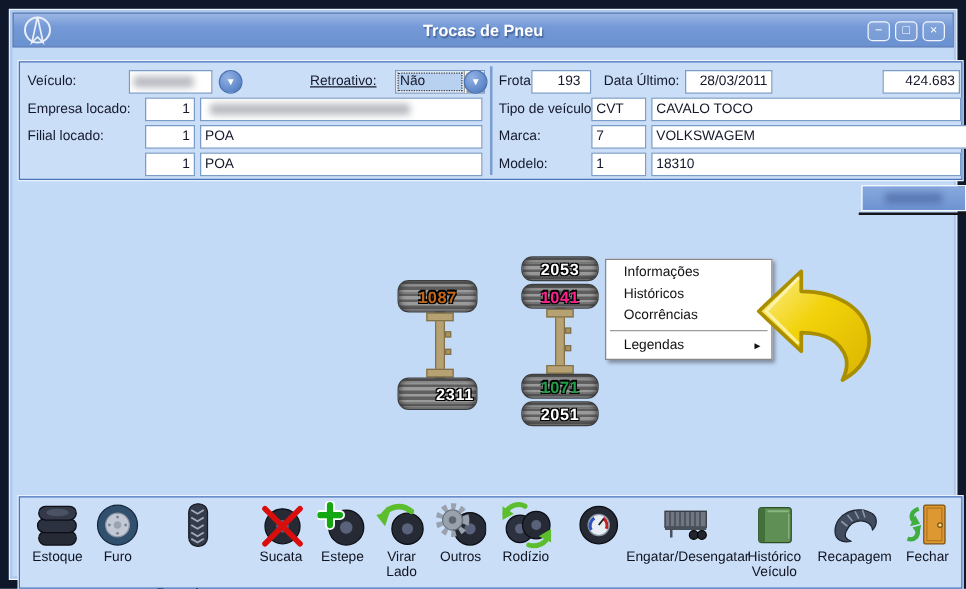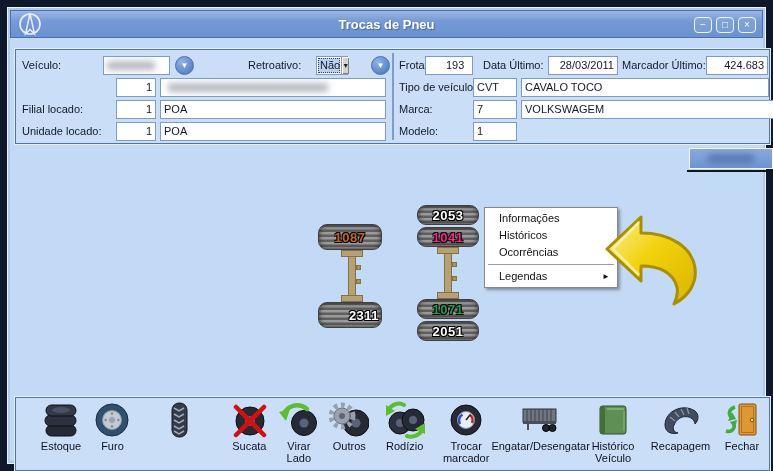--- a/index.html
+++ b/index.html
@@ -97,54 +97,54 @@
   </div>
 
   <div class="panel form-panel">
     <div class="form-divider"></div>
 
     <div class="flabel" style="left:6px; top:6px;">Veículo:</div>
     <div class="finput" style="left:87px; top:6px; width:67px;">
       <div class="blur-smudge" style="width:48px;"></div>
     </div>
     <div class="circle-btn" style="left:159px; top:6px;">▼</div>
-    <div class="flabel" style="left:232px; top:6px; ">Retroativo:</div>
-    <div class="dropdown" style="left:300px; top:6px; width:32px;">
+    <div class="flabel" style="left:232px; top:6px; text-decoration:underline;">Retroativo:</div>
+    <div class="dropdown" style="left:300px; top:6px; width:72px;">
       <div class="dd-value">Não</div>
       <div class="dd-btn">▼</div>
     </div>
     <div class="circle-btn" style="left:355px; top:6px;">▼</div>
 
     <div class="flabel" style="left:383px; top:6px;">Frota:</div>
     <div class="finput" style="left:409px; top:6px; width:48px;padding-left:20px;">193</div>
     <div class="flabel" style="left:467px; top:6px;">Data Último:</div>
     <div class="finput num-right" style="left:532px; top:6px; width:70px;">28/03/2011</div>
-    <div class="flabel" style="left:606px; top:6px;">Marcador Último:</div>
     <div class="finput num-right" style="left:690px; top:6px; width:62px;">424.683</div>
 
+    <div class="flabel" style="left:6px; top:28px;">Empresa locado:</div>
     <div class="finput num-right" style="left:100px; top:28px; width:40px;">1</div>
     <div class="finput" style="left:144px; top:28px; width:226px;">
       <div class="blur-smudge" style="width:160px; margin-left:4px;"></div>
     </div>
     <div class="flabel" style="left:383px; top:28px;">Tipo de veículo:</div>
     <div class="finput" style="left:457px; top:28px; width:44px;">CVT</div>
     <div class="finput" style="left:505px; top:28px; width:248px;">CAVALO TOCO</div>
 
     <div class="flabel" style="left:6px; top:50px;">Filial locado:</div>
     <div class="finput num-right" style="left:100px; top:50px; width:40px;">1</div>
     <div class="finput" style="left:144px; top:50px; width:226px;">POA</div>
     <div class="flabel" style="left:383px; top:50px;">Marca:</div>
     <div class="finput" style="left:457px; top:50px; width:44px;">7</div>
     <div class="finput" style="left:505px; top:50px; width:284px;">VOLKSWAGEM</div>
 
-    <div class="flabel" style="left:6px; top:72px;">Unidade locado:</div>
     <div class="finput num-right" style="left:100px; top:72px; width:40px;">1</div>
     <div class="finput" style="left:144px; top:72px; width:226px;">POA</div>
     <div class="flabel" style="left:383px; top:72px;">Modelo:</div>
     <div class="finput" style="left:457px; top:72px; width:44px;">1</div>
+    <div class="finput" style="left:505px; top:72px; width:248px;">18310</div>
   </div>
 
   <div class="action-button">
     <div class="blur-smudge"></div>
   </div>
   <div class="action-underline"></div>
 
   <div class="axle-bar" style="left:341px; top:242px; height:54px;"></div>
   <div class="axle-cap" style="left:334px; top:243px;"></div>
   <div class="axle-cap" style="left:334px; top:288px;"></div>
@@ -193,21 +193,21 @@
         <stop offset="0.45" stop-color="#f2d20a"></stop>
         <stop offset="1" stop-color="#d9b400"></stop>
       </linearGradient>
     </defs>
     <path d="M36 8 L2 40 L36 72 L36 57 C55 57 68 64 72 78 C73 83 72 89 69 95 C84 87 92 74 90 59 C87 38 65 24 36 24 Z" fill="url(#yg)" stroke="#a98f00" stroke-width="3" stroke-linejoin="round"></path>
     <path d="M34 13 L8 40 L34 66" fill="none" stroke="#fdf6c0" stroke-width="2.5" opacity=".8"></path>
   </svg>
 
   <div class="panel toolbar-panel">
 
-    <div class="tool" style="width:52px;margin-left:15px;">
+    <div class="tool" style="width:52px;">
       <span class="ticon">
         <svg viewBox="0 0 40 38" width="40" height="38">
           <g stroke="#0c0e14" stroke-width="1">
             <rect x="5" y="24" width="30" height="11" rx="5.5" fill="#262a34"></rect>
             <rect x="4" y="14" width="31" height="11" rx="5.5" fill="#2c3140"></rect>
             <rect x="5" y="4" width="30" height="11" rx="5.5" fill="#333948"></rect>
           </g>
           <ellipse cx="20" cy="9" rx="9" ry="3" fill="#4a5264"></ellipse>
         </svg>
       </span>
@@ -243,20 +243,31 @@
       <span class="ticon">
         <svg viewBox="0 0 40 38" width="40" height="38">
           <circle cx="21" cy="20" r="14" fill="#262a34" stroke="#0c0e14"></circle>
           <circle cx="21" cy="20" r="5" fill="#59627a"></circle>
           <path d="M7 6 L35 34 M35 6 L7 34" stroke="#da0d0d" stroke-width="4.5" stroke-linecap="round" fill="none"></path>
         </svg>
       </span>
       <span class="tlabel">Sucata</span>
     </div>
 
+    <div class="tool" style="width:50px;">
+      <span class="ticon">
+        <svg viewBox="0 0 40 38" width="40" height="38">
+          <circle cx="23" cy="21" r="14" fill="#262a34" stroke="#0c0e14"></circle>
+          <circle cx="23" cy="21" r="5" fill="#59627a"></circle>
+          <path d="M10 3 V19 M2 11 H18" stroke="#ffffff" stroke-width="8" stroke-linecap="round"></path>
+          <path d="M10 3 V19 M2 11 H18" stroke="#13a813" stroke-width="5" stroke-linecap="round"></path>
+        </svg>
+      </span>
+      <span class="tlabel">Estepe</span>
+    </div>
 
     <div class="tool" style="width:44px;">
       <span class="ticon">
         <svg viewBox="0 0 40 38" width="40" height="38">
           <circle cx="25" cy="22" r="12.5" fill="#262a34" stroke="#0c0e14"></circle>
           <circle cx="25" cy="22" r="4.5" fill="#59627a"></circle>
           <path d="M28 8 C19 1 8 5 5 13" fill="none" stroke="#5cbe2e" stroke-width="4.5" stroke-linecap="round"></path>
           <polygon points="0,11 11,8 7,20" fill="#5cbe2e"></polygon>
         </svg>
       </span>
@@ -295,21 +306,20 @@
     <div class="tool" style="width:62px;">
       <span class="ticon">
         <svg viewBox="0 0 40 38" width="40" height="38">
           <circle cx="20" cy="19" r="15" fill="#262a34" stroke="#0c0e14"></circle>
           <circle cx="20" cy="19" r="8.5" fill="#e9edf4" stroke="#8b95a4"></circle>
           <path d="M14 23 A7 7 0 0 1 16.5 13.5" stroke="#2f52c0" stroke-width="2.5" fill="none"></path>
           <path d="M23.5 13.5 A7 7 0 0 1 26 22" stroke="#c22323" stroke-width="2.5" fill="none"></path>
           <line x1="20" y1="19" x2="24" y2="14" stroke="#222222" stroke-width="1.5"></line>
         </svg>
       </span>
-      <span class="tlabel">Trocar marcador</span>
     </div>
 
     <div class="tool" style="width:80px;">
       <span class="ticon">
         <svg viewBox="0 0 40 38" width="40" height="38">
           <rect x="2" y="8" width="33" height="13" fill="#707782" stroke="#2f343c"></rect>
           <path d="M6 8 V21 M10 8 V21 M14 8 V21 M18 8 V21 M22 8 V21 M26 8 V21 M30 8 V21" stroke="#3c424c" stroke-width="1"></path>
           <rect x="2" y="20" width="33" height="3" fill="#4a505a"></rect>
           <circle cx="25" cy="27" r="3.5" fill="#23252e" stroke="#000000"></circle>
           <circle cx="31.5" cy="27" r="3.5" fill="#23252e" stroke="#000000"></circle>

